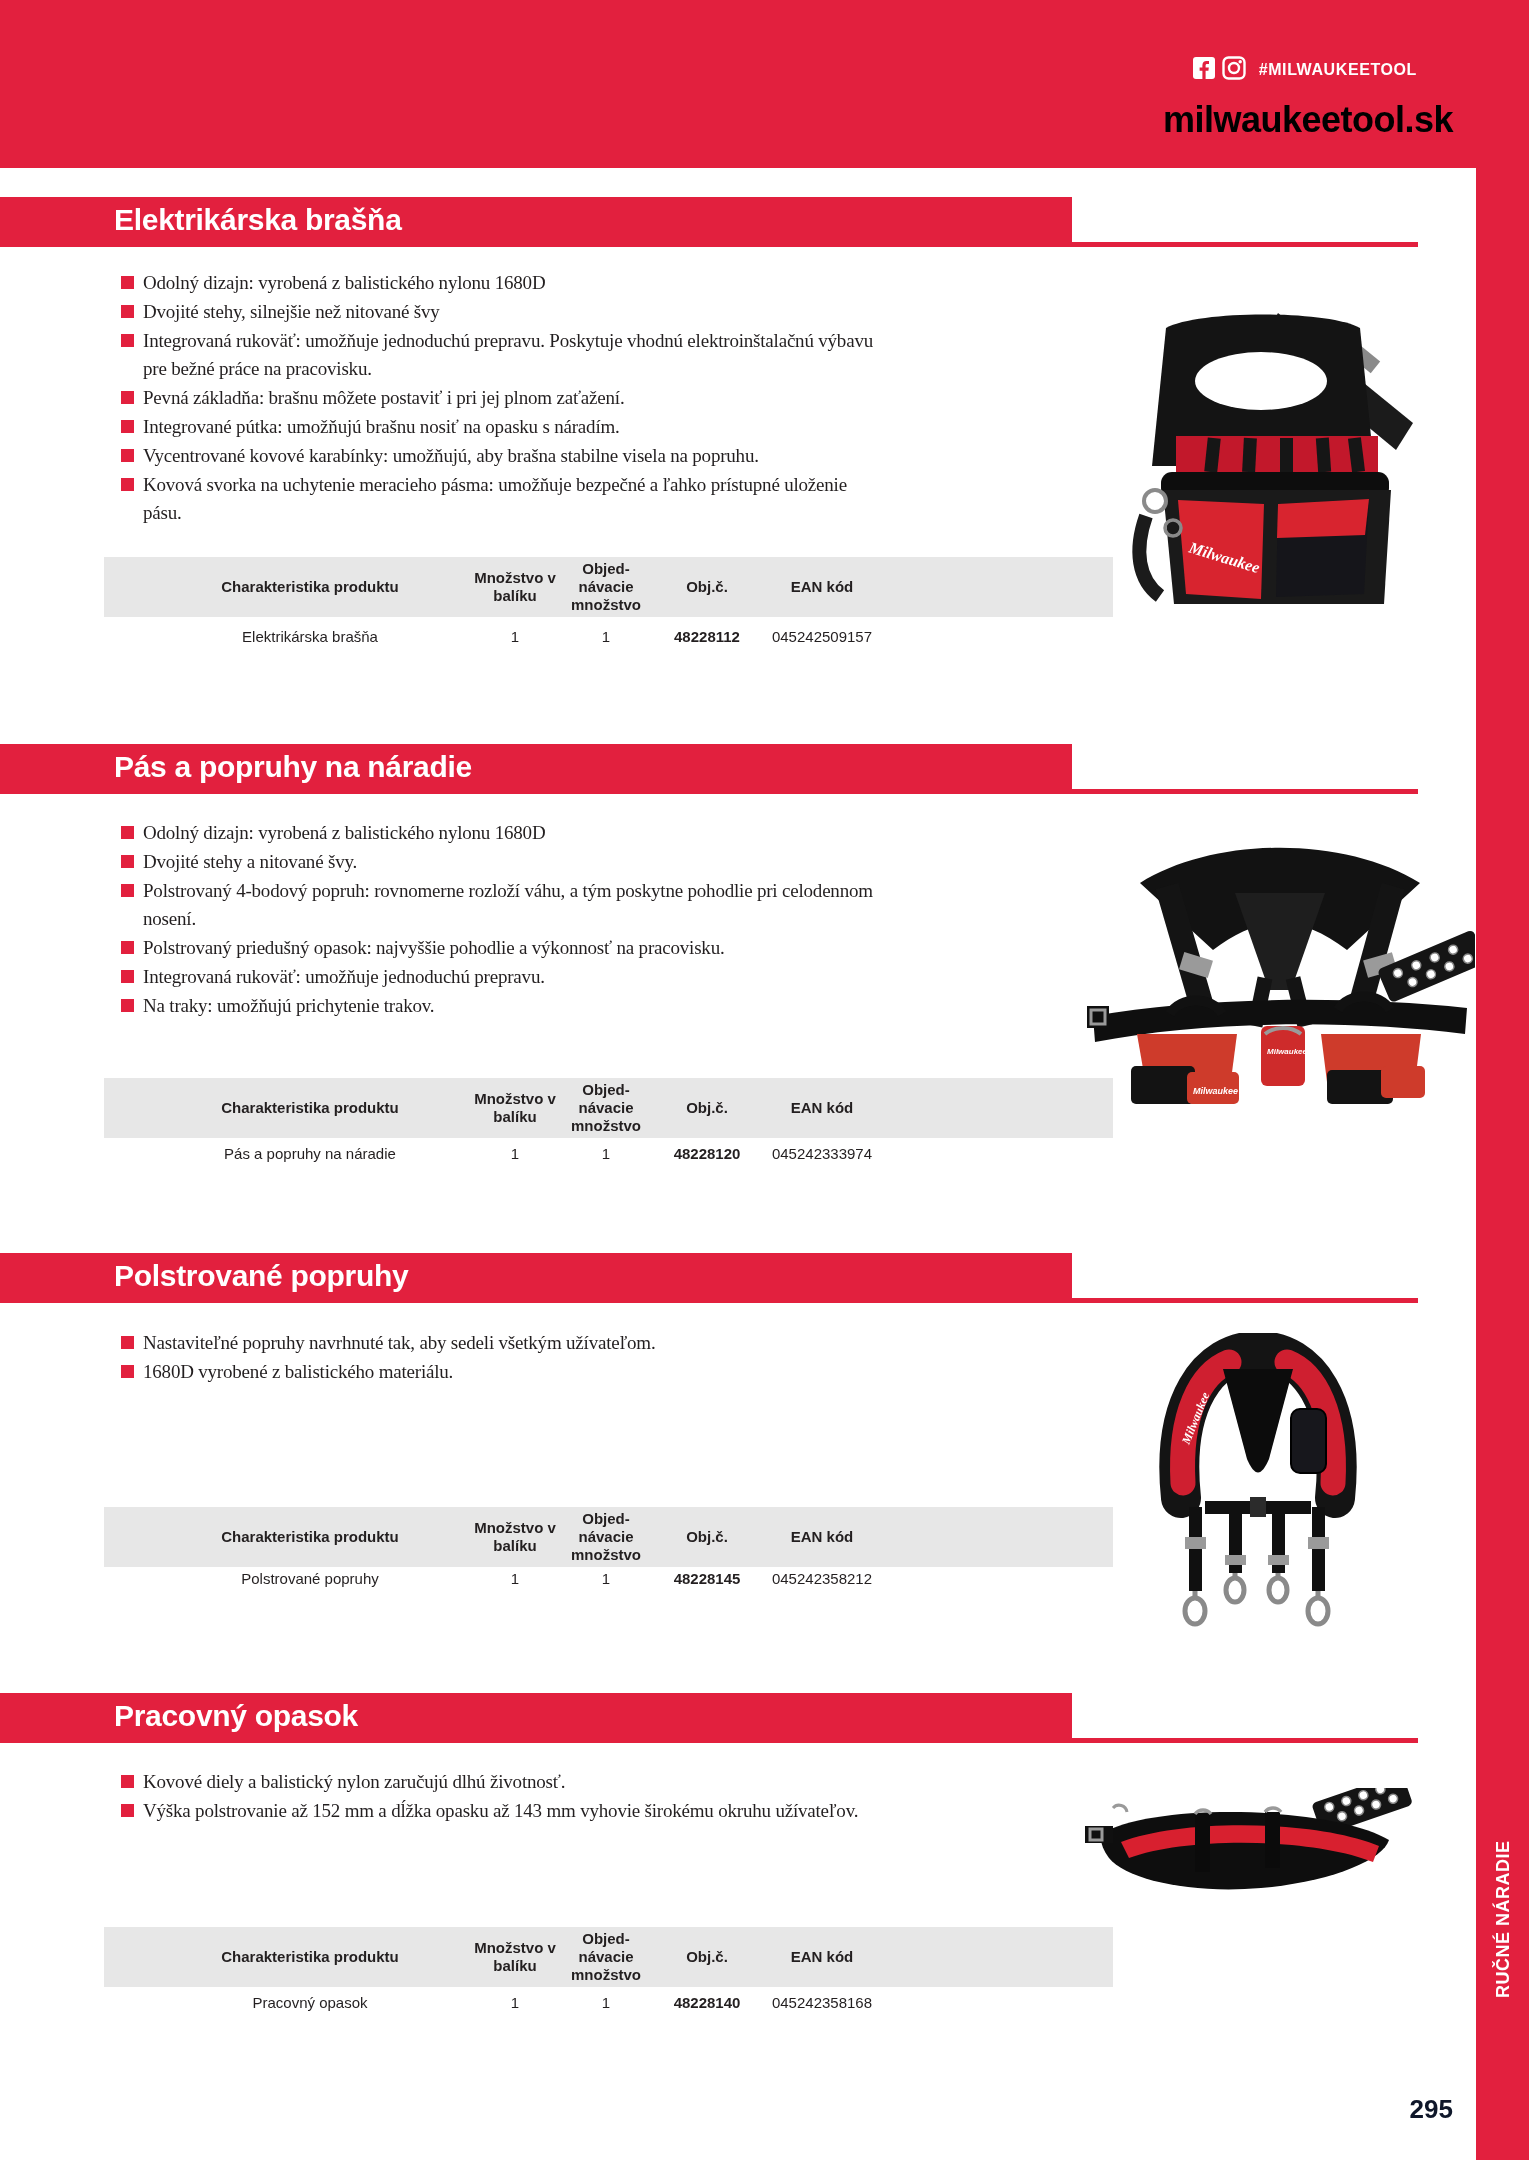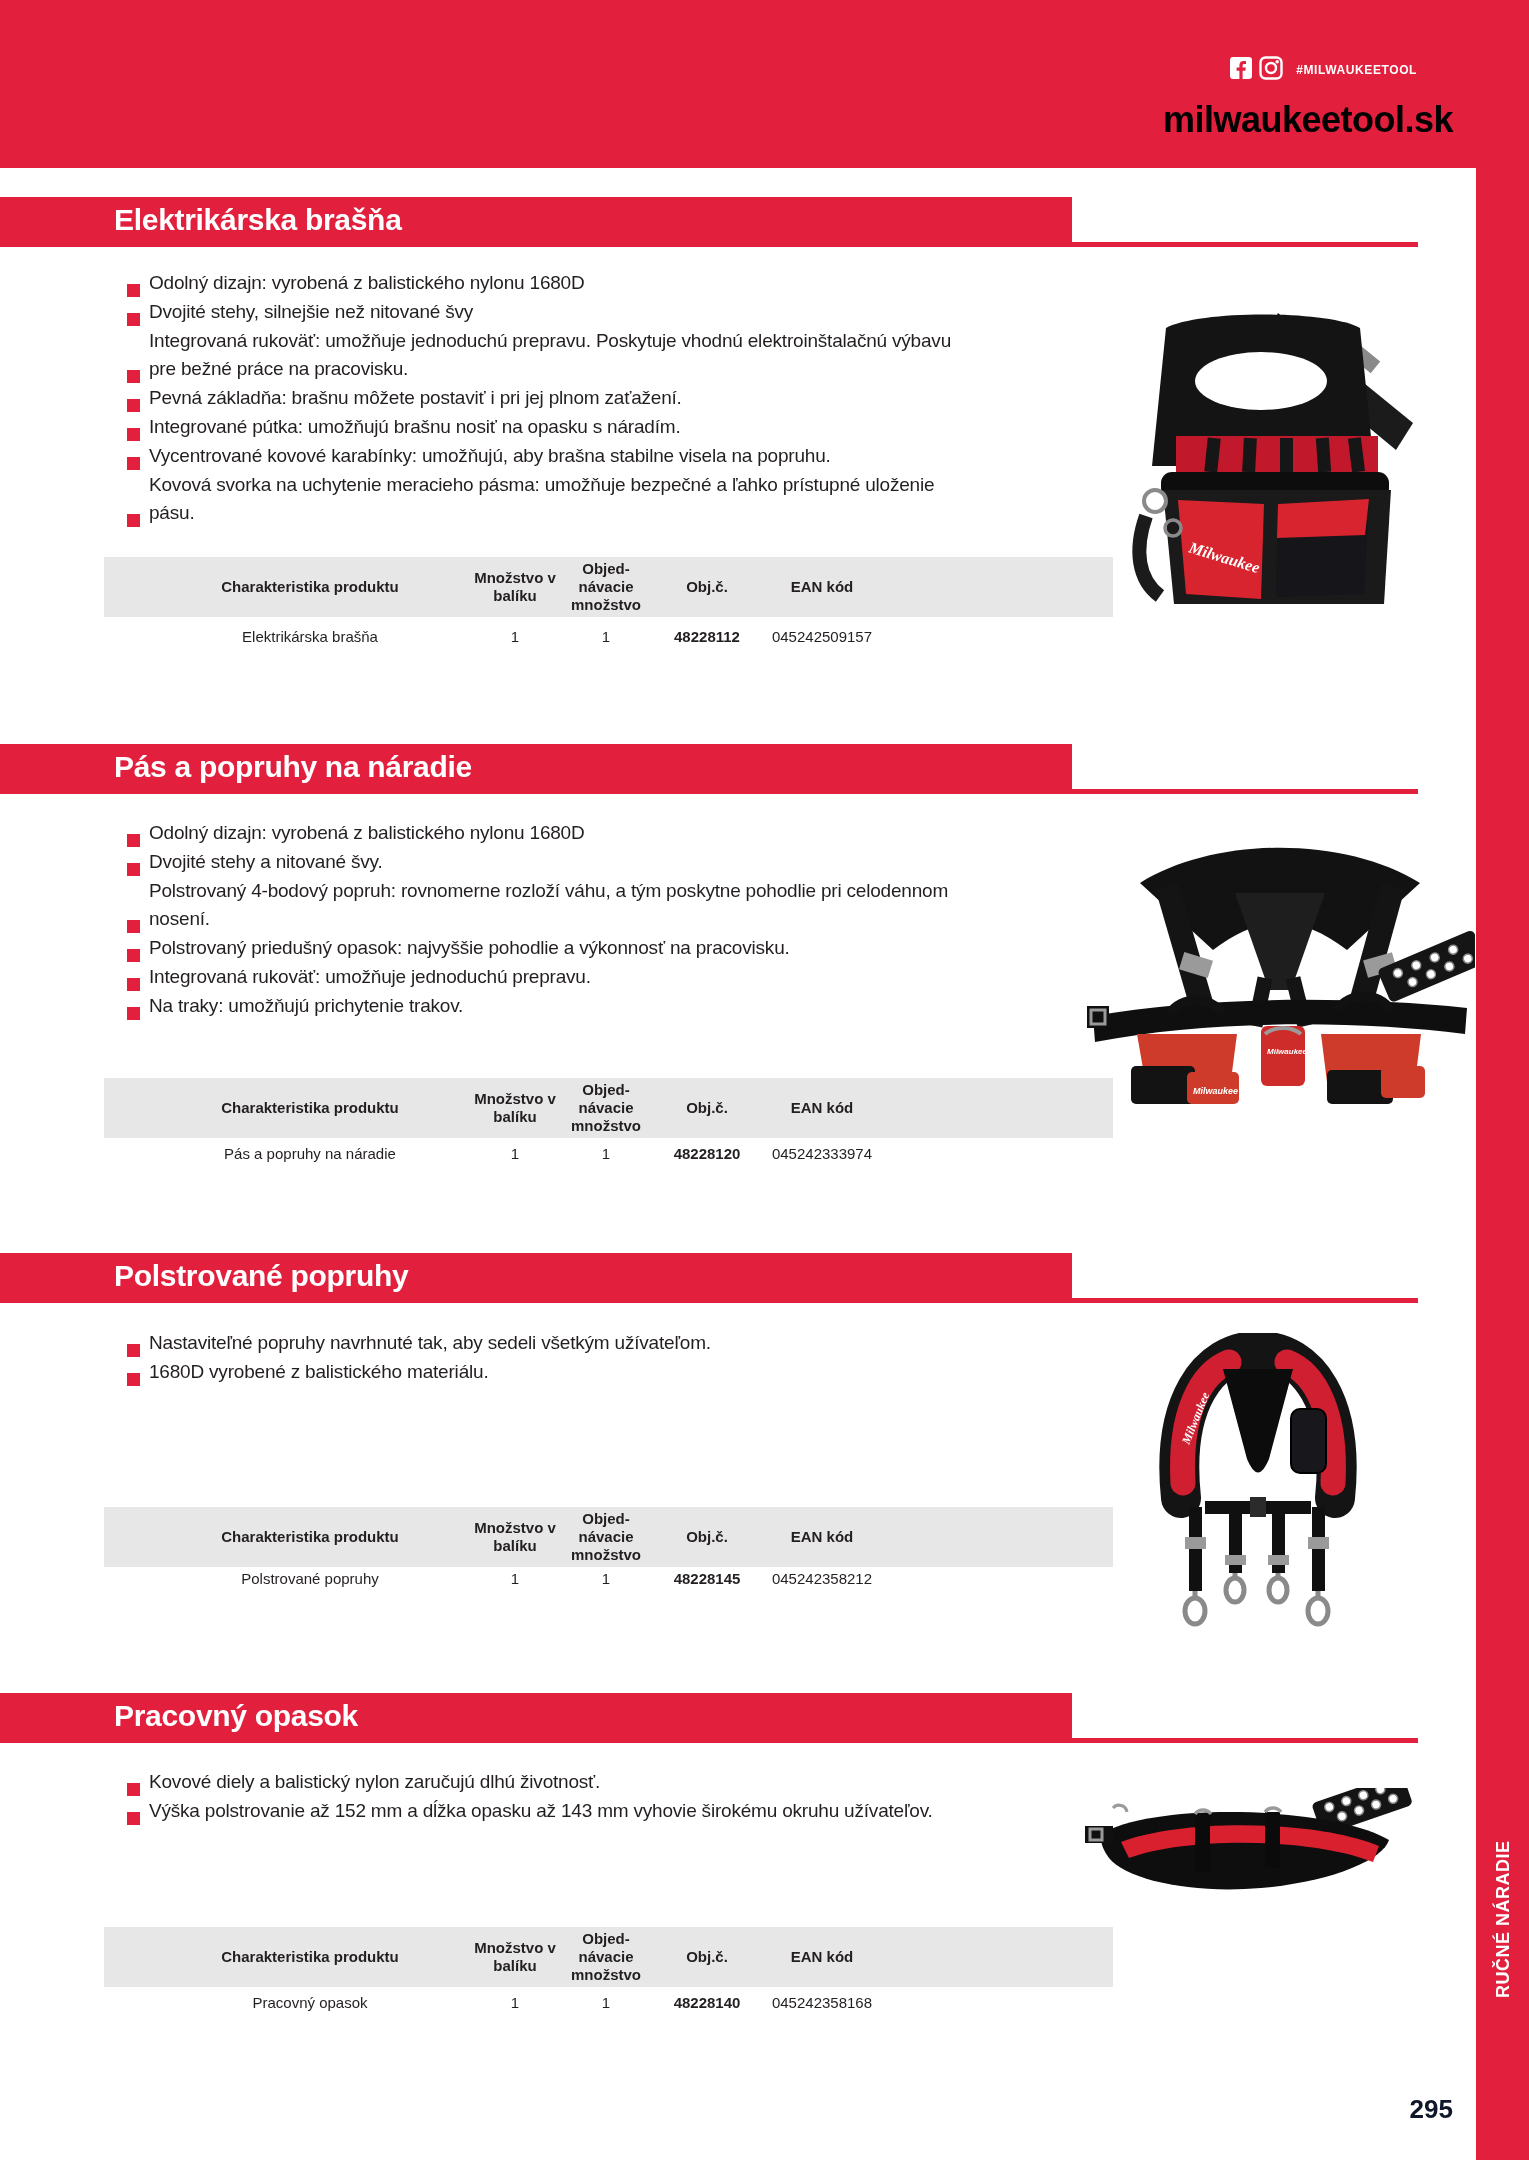--- a/index.html
+++ b/index.html
@@ -5,42 +5,42 @@
   html,body{margin:0;padding:0;}
   body{
     width:1529px;height:2160px;position:relative;overflow:hidden;
     background:#ffffff;
     font-family:"Liberation Sans","DejaVu Sans",sans-serif;
     color:#231F20;
   }
   
   .top-header{position:absolute;left:0;top:0;width:1529px;height:168px;background:#E2203E;}
   .social-row{position:absolute;top:56px;right:112px;display:flex;align-items:center;gap:7px;}
-  .hashtag{color:#fff;font-size:12px;font-weight:bold;letter-spacing:.6px;margin-left:6px;}
+  .hashtag{color:#fff;font-size:16px;font-weight:bold;letter-spacing:.6px;margin-left:6px;}
   .site-url{position:absolute;top:99px;right:76px;color:#000000;font-size:36px;font-weight:bold;letter-spacing:-.5px;}
   
   .side-bar{position:absolute;top:0;right:0;width:53px;height:2160px;background:#E2203E;}
   .side-label{
     position:absolute;left:1493px;top:1998px;
     transform:rotate(-90deg);transform-origin:0 0;
     white-space:nowrap;color:#fff;font-size:18px;font-weight:bold;letter-spacing:.5px;
   }
   
   .banner{position:absolute;left:0;width:1072px;height:45px;background:#E2203E;}
   .banner span{display:block;line-height:45px;padding-left:114px;color:#fff;
     font-size:30px;font-weight:bold;letter-spacing:-.3px;}
   .banner-line{position:absolute;left:0;width:1418px;height:5px;background:#E2203E;}
   .b1{top:197px}.l1{top:242px}
   .b2{top:744px}.l2{top:789px}
   .b3{top:1253px}.l3{top:1298px}
   .b4{top:1693px}.l4{top:1738px}
   
   .bullets{position:absolute;left:113px;width:990px;}
   .t1{top:269px}.t2{top:819px}.t3{top:1329px}.t4{top:1768px}
-  .bullet-item{display:flex;align-items:flex-end;margin:0 0 1px 14px;}
+  .bullet-item{display:flex;align-items:flex-start;margin:0 0 1px 8px;font-family:Liberation Serif, serif;}
   .sq{flex:none;width:13px;height:13px;background:#E2203E;margin:7px 9px 0 0;}
   .bt{font-size:19px;line-height:28px;letter-spacing:-.2px;white-space:pre-line;}
   
   .thead{position:absolute;left:104px;width:1009px;height:60px;background:#E7E7E7;
     display:flex;align-items:center;}
   .trow{position:absolute;left:104px;width:1009px;height:28px;display:flex;align-items:center;}
   .h1{top:557px}.r1{top:623px}
   .h2{top:1078px}.r2{top:1140px}
   .h3{top:1507px}.r3{top:1565px}
   .h4{top:1927px}.r4{top:1989px}

